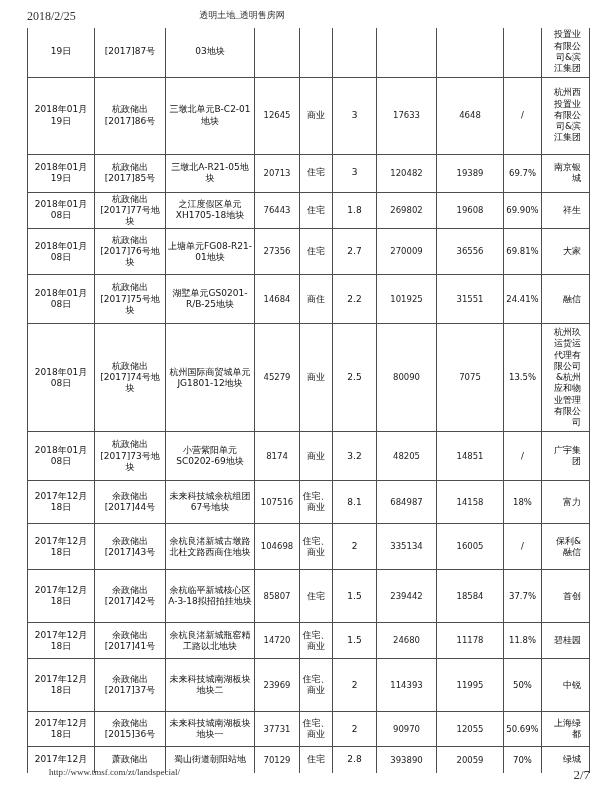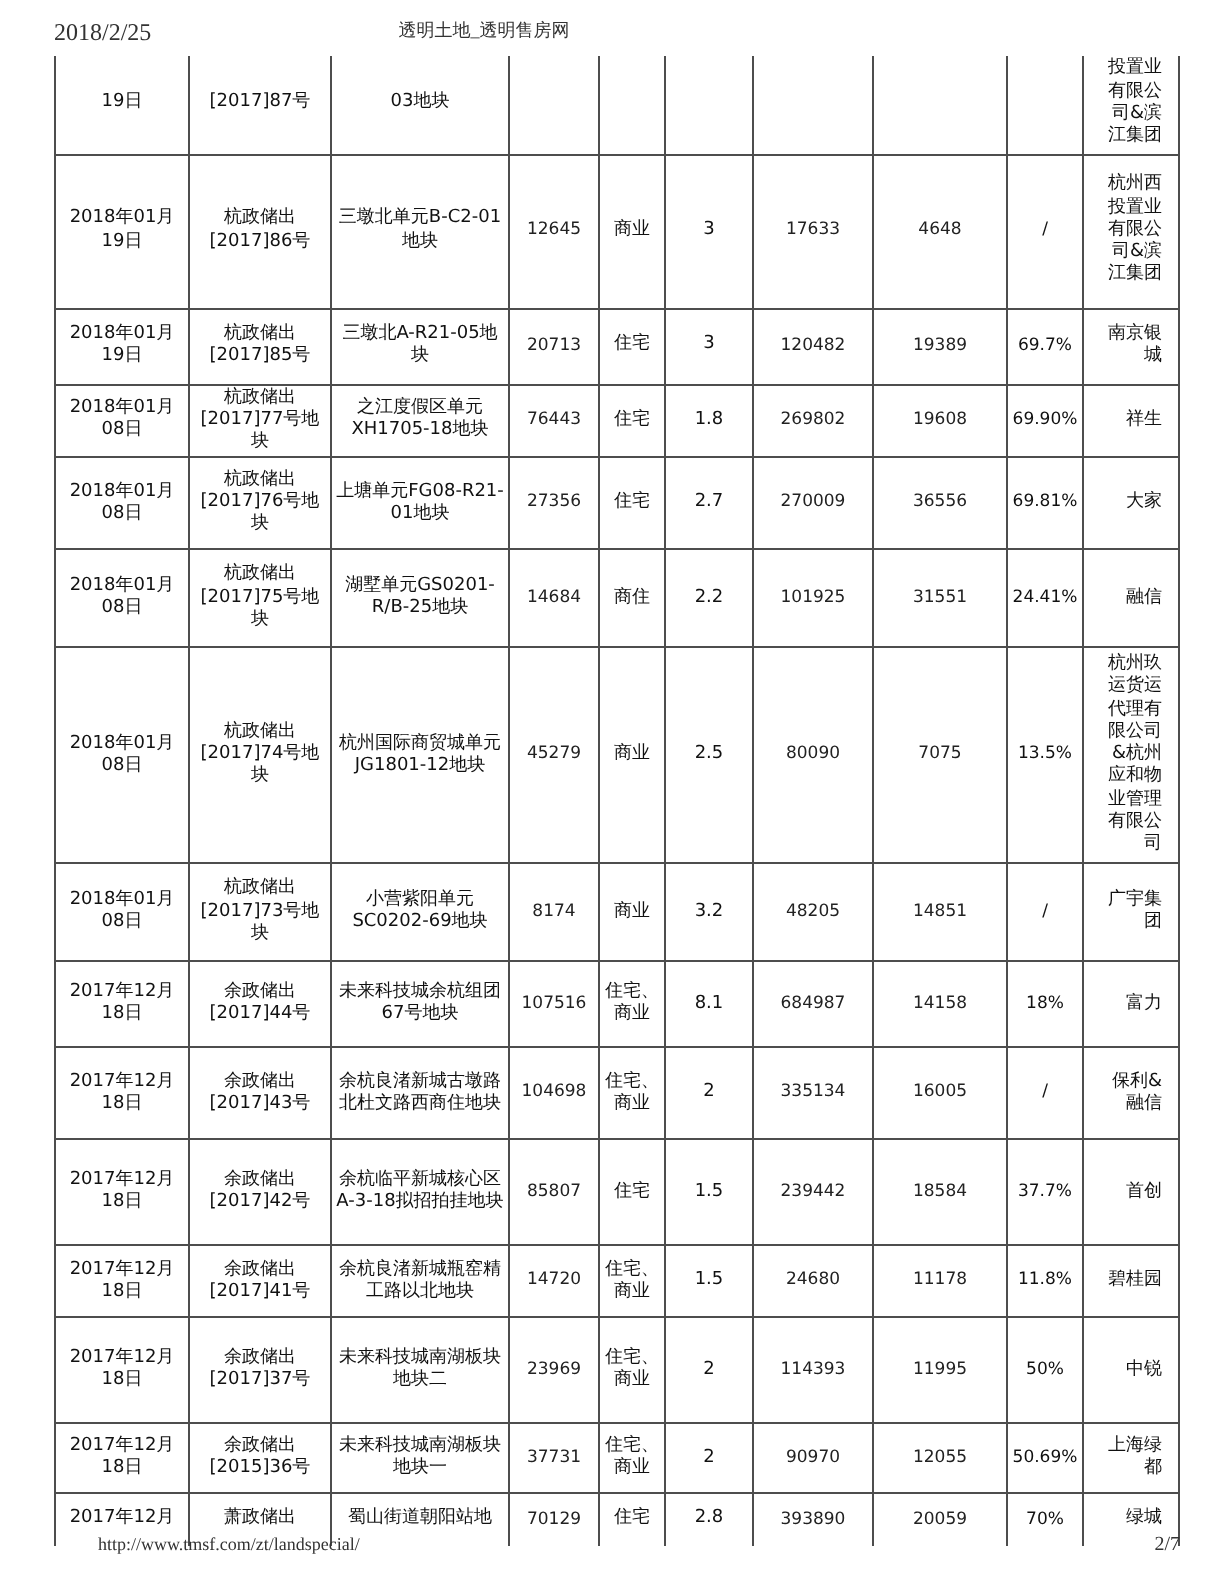--- a/index.html
+++ b/index.html
@@ -50,21 +50,21 @@
   
   table.land td:nth-child(10) { padding:1px 8px;text-align:right; }
   table.land tr:first-child td { border-top:none; }
   table.land tr:last-child td { border-bottom:none; }
   .ftr-url {
     position:absolute; left:37px; top:767px;
     font-size:9px; color:#333;margin-left:12px;
   }
   .ftr-page {
     position:absolute; right:22px; top:767px;
-    font-size:10px; color:#333;
+    font-size:13px; color:#333;
   }
 </style>
 </head>
 <body>
 
 <div class="hdr-date">2018/2/25</div>
 <div class="hdr-title">透明土地_透明售房网</div>
 
 <div class="table-wrap">
   <table class="land">

